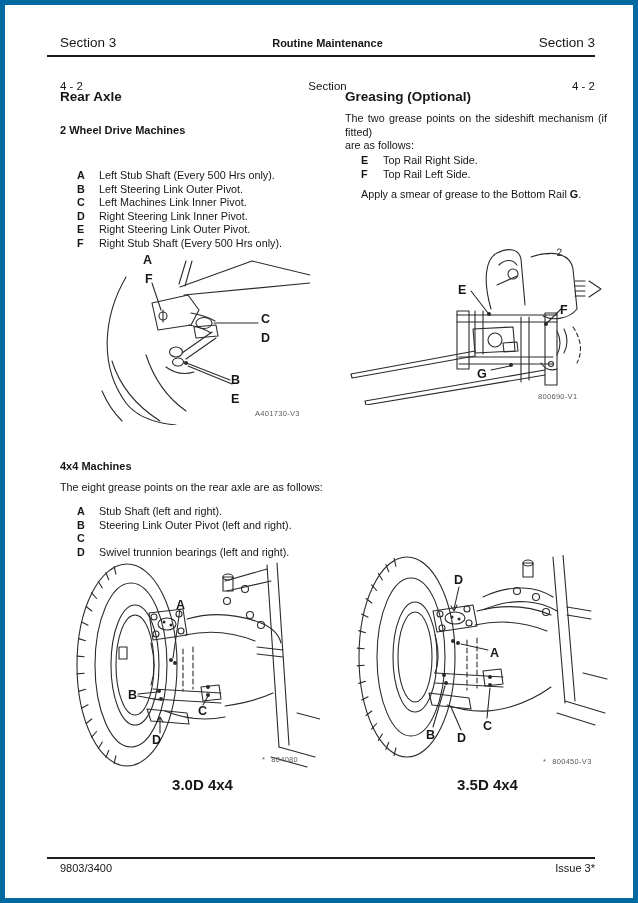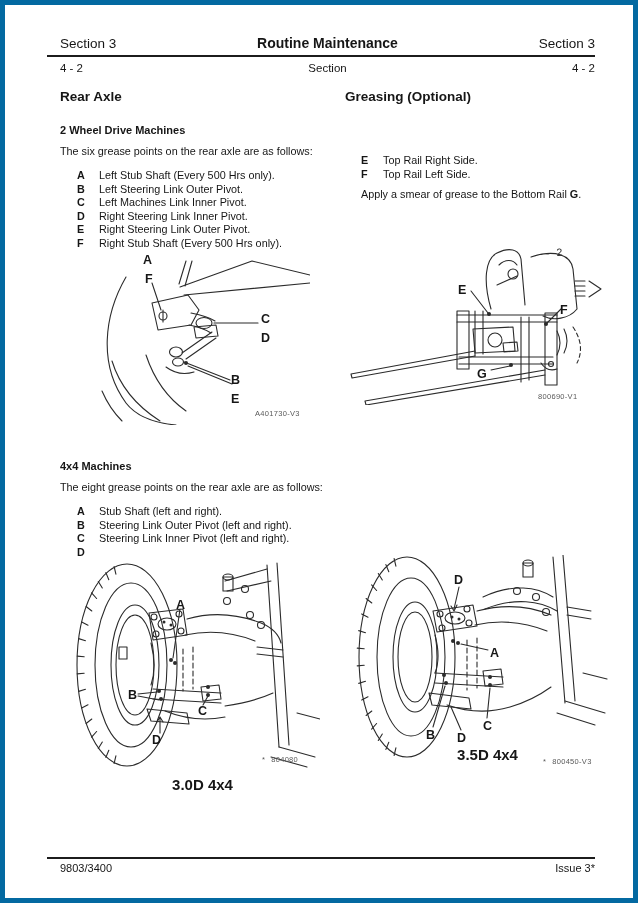--- a/index.html
+++ b/index.html
@@ -5,23 +5,23 @@
   html,body { margin:0; padding:0; background:#f2f2f2; }
   .page {
     position:relative; width:638px; height:903px; margin:0 auto;
     background:#ffffff; border:5px solid #0369a1; box-sizing:border-box;
     font-family:"Liberation Sans", sans-serif; color:#161616;
     overflow:hidden;
   }
   .abs { position:absolute; }
   
   .hdr-row1 { top:30px; left:55px; right:38px; display:flex; justify-content:space-between; align-items:baseline; font-size:13.5px; }
-  .hdr-center { font-weight:bold; font-size:14px; }
+  .hdr-center { font-weight:bold; font-size:11px; }
   .rule { left:42px; right:38px; height:2px; background:#1c1c1c; }
-  .hdr-row2 { top:57px; left:55px; right:38px; display:flex; justify-content:space-between; font-size:11.5px; }
+  .hdr-row2 { top:75px; left:55px; right:38px; display:flex; justify-content:space-between; font-size:11.5px; }
   
   .h1 { font-size:13.5px; font-weight:bold; }
   .h2 { font-size:11px; font-weight:bold; }
   .body-txt { font-size:10.8px; line-height:13.6px; }
   .glist { font-size:10.8px; line-height:13.6px; }
   .lrow { display:flex; }
   .lkey { font-weight:bold; width:22px; flex:0 0 22px; }
   .jline { display:block; text-align:justify; text-align-last:justify; }
   .note-ref { font-weight:bold; }
   
@@ -50,21 +50,20 @@
   </div>
   <div class="abs rule" style="top:50px;"></div>
   <div class="abs hdr-row2">
     <span>4 - 2</span>
     <span>Section</span>
     <span>4 - 2</span>
   </div>
 
   <div class="abs h1" style="left:55px; top:84px;">Rear Axle</div>
   <div class="abs h2" style="left:55px; top:119px;">2 Wheel Drive Machines</div>
-  <div class="abs body-txt" style="left:55px; top:140px; width:268px;">The six grease points on the rear axle are as follows:</div>
 
   <div class="abs glist" style="left:72px; top:164px; width:250px;">
     <div class="lrow">
       <span class="lkey">A</span>
       <span>Left Stub Shaft (Every 500 Hrs only).</span>
     </div>
     <div class="lrow">
       <span class="lkey">B</span>
       <span>Left Steering Link Outer Pivot.</span>
     </div>
@@ -110,20 +109,24 @@
   </svg>
   <span class="figlabel" style="left:138px; top:249px;">A</span>
   <span class="figlabel" style="left:140px; top:268px;">F</span>
   <span class="figlabel" style="left:256px; top:308px;">C</span>
   <span class="figlabel" style="left:256px; top:327px;">D</span>
   <span class="figlabel" style="left:226px; top:369px;">B</span>
   <span class="figlabel" style="left:226px; top:388px;">E</span>
   <span class="figcap" style="left:250px; top:404px;">A401730-V3</span>
 
   <div class="abs h1" style="left:340px; top:84px;">Greasing (Optional)</div>
+  <div class="abs body-txt" style="left:340px; top:107px; width:262px;">
+    <span class="jline">The two grease points on the sideshift mechanism (if fitted)</span>
+    <span>are as follows:</span>
+  </div>
   <div class="abs glist" style="left:356px; top:149px; width:240px;">
     <div class="lrow">
       <span class="lkey">E</span>
       <span>Top Rail Right Side.</span>
     </div>
     <div class="lrow">
       <span class="lkey">F</span>
       <span>Top Rail Left Side.</span>
     </div>
   </div>
@@ -173,24 +176,24 @@
     <div class="lrow">
       <span class="lkey">A</span>
       <span>Stub Shaft (left and right).</span>
     </div>
     <div class="lrow">
       <span class="lkey">B</span>
       <span>Steering Link Outer Pivot (left and right).</span>
     </div>
     <div class="lrow">
       <span class="lkey">C</span>
-      <span>Steering Link Inner Pivot (left and right).</span>
     </div>
     <div class="lrow">
       <span class="lkey">D</span>
+      <span>Swivel trunnion bearings (left and right).</span>
     </div>
   </div>
 
   <svg class="abs" style="left:70px; top:556px;" width="245" height="212" viewBox="0 0 245 212">
     <ellipse cx="52" cy="104" rx="50" ry="101"></ellipse>
     <path d="M 39.1,202.5 L 40.9,194.8 M 30.9,196.4 L 33.8,189.2 M 23.3,187.5 L 27.3,181 M 16.6,176.1 L 21.6,170.5 M 11.1,162.5 L 16.8,158 M 6.7,147.1 L 13,143.8 M 3.7,130.4 L 10.5,128.3 M 2.2,112.9 L 9.2,112.2 M 2.2,95.1 L 9.2,95.8 M 3.7,77.6 L 10.5,79.7 M 6.7,60.9 L 13,64.2 M 11.1,45.5 L 16.8,50 M 16.6,31.9 L 21.6,37.5 M 23.3,20.5 L 27.3,27 M 30.9,11.6 L 33.8,18.8 M 39.1,5.5 L 40.9,13.2"></path>
     <ellipse cx="56" cy="104" rx="36" ry="82"></ellipse>
     <ellipse cx="60" cy="104" rx="24" ry="60"></ellipse>
     <ellipse cx="60" cy="104" rx="19" ry="50"></ellipse>
     <path d="M 44,86 L 52,86 L 52,98 L 44,98 Z"></path>
@@ -284,19 +287,19 @@
     <path d="M 212,52 L 236,56 M 212,60 L 236,64"></path>
     <path d="M 210,146 L 250,158 M 202,158 L 240,170"></path>
     <path d="M 228,118 L 252,124"></path>
   </svg>
   <span class="figlabel" style="left:449px; top:569px;">D</span>
   <span class="figlabel" style="left:485px; top:642px;">A</span>
   <span class="figlabel" style="left:421px; top:724px;">B</span>
   <span class="figlabel" style="left:478px; top:715px;">C</span>
   <span class="figlabel" style="left:452px; top:727px;">D</span>
   <span class="figcap" style="left:538px; top:752px;"><span class="star">*</span><span>800450-V3</span></span>
-  <div class="figtitle" style="left:415px; top:741px; width:135px;">3.5D 4x4</div>
+  <div class="figtitle" style="left:415px; top:771px; width:135px;">3.5D 4x4</div>
 
   <div class="abs rule" style="top:852px; height:2px;"></div>
   <div class="abs ftr-txt" style="left:55px; top:857px;">9803/3400</div>
   <div class="abs ftr-txt" style="right:38px; top:857px;">Issue 3*</div>
 
 </div>
 
 </body></html>

